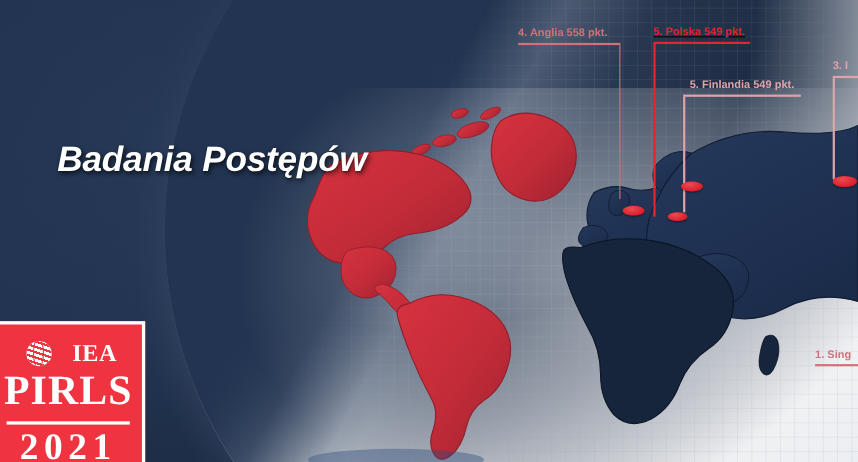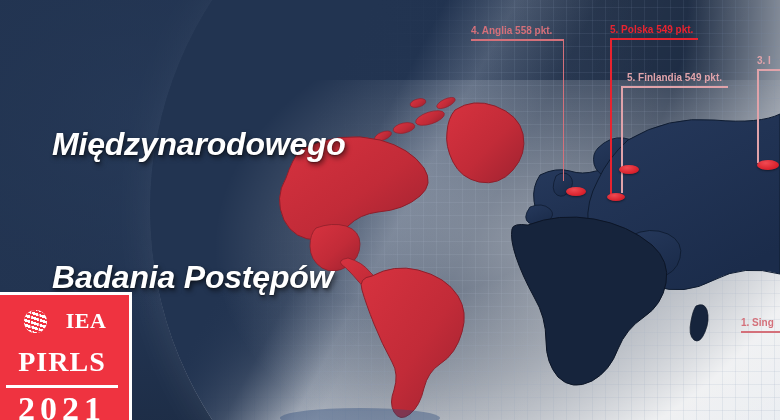--- a/index.html
+++ b/index.html
@@ -151,24 +151,24 @@
   .iea-text {
     color: #ffffff;
     font-size: 22px;
     font-weight: bold;
     font-family: "Liberation Serif", serif;
     letter-spacing: 0.5px;
   }
   .pirls-text {
     color: #ffffff;
     font-family: "Liberation Serif", serif;
-    font-size: 28px;
+    font-size: 38px;
     font-weight: bold;
     letter-spacing: 1px;
-    margin-top: 14px;
+    margin-top: 2px;
     line-height: 1;
   }
   .logo-rule {
     width: 112px;
     height: 3px;
     background: #ffffff;
     margin-top: 9px;
   }
   .year-text {
     color: #ffffff;
@@ -288,32 +288,31 @@
     <path fill="#16243c" stroke="#0c1526" stroke-width="1" d="M528 225 q30 -12 66 -6 q34 6 58 26 q18 16 14 38 q-4 22 -22 34 q-18 12 -26 32 q-8 22 -26 32 q-20 10 -34 -4 q-12 -14 -12 -36 q0 -24 -12 -44 q-12 -22 -18 -40 q-6 -18 -4 -28 q1 -6 16 -4 Z"></path>
 
     <path fill="#16243c" stroke="#0c1526" stroke-width="0.7" d="M696 306 q8 -4 11 4 q3 10 -2 22 q-5 12 -11 8 q-6 -5 -3 -19 q2 -11 5 -15 Z"></path>
 
     <ellipse cx="360" cy="418" rx="80" ry="10" fill="#2d4a7a" opacity="0.4"></ellipse>
 
     <path fill="url(#shadeGrad)" style="pointer-events:none" d="M0 0 L400 0 Q300 150 268 420 L0 420 Z"></path>
   </svg>
 
   <div class="title">
-    <span class="title-line">Międzynarodowego</span>
     <span class="title-line">Badania Postępów</span>
     
   </div>
 
   <div id="callout-layer">
       <div class="callout c-mid" style="left: 471px; top: 26px;">
         <span class="callout-label">4. Anglia 558 pkt.</span>
         <span class="callout-rule" style="width: 93px;"></span>
         <span class="callout-stem" style="height: 140px; left: 91.5px;"></span>
       </div>
-      <div class="callout c-strong" style="left: 610px; top: 25px;">
+      <div class="callout c-strong" style="left: 594px; top: 25px; text-decoration: underline;">
         <span class="callout-label">5. Polska 549 pkt.</span>
         <span class="callout-rule" style="width: 88px;"></span>
         <span class="callout-stem" style="height: 157px; left: 0px;"></span>
       </div>
       <div class="callout c-faint" style="left: 621px; top: 73px; text-align: center;">
         <span class="callout-label">5. Finlandia 549 pkt.</span>
         <span class="callout-rule" style="width: 107px;"></span>
         <span class="callout-stem" style="height: 105px; left: 0px;"></span>
       </div>
       <div class="callout c-faint" style="left: 757px; top: 56px;">

